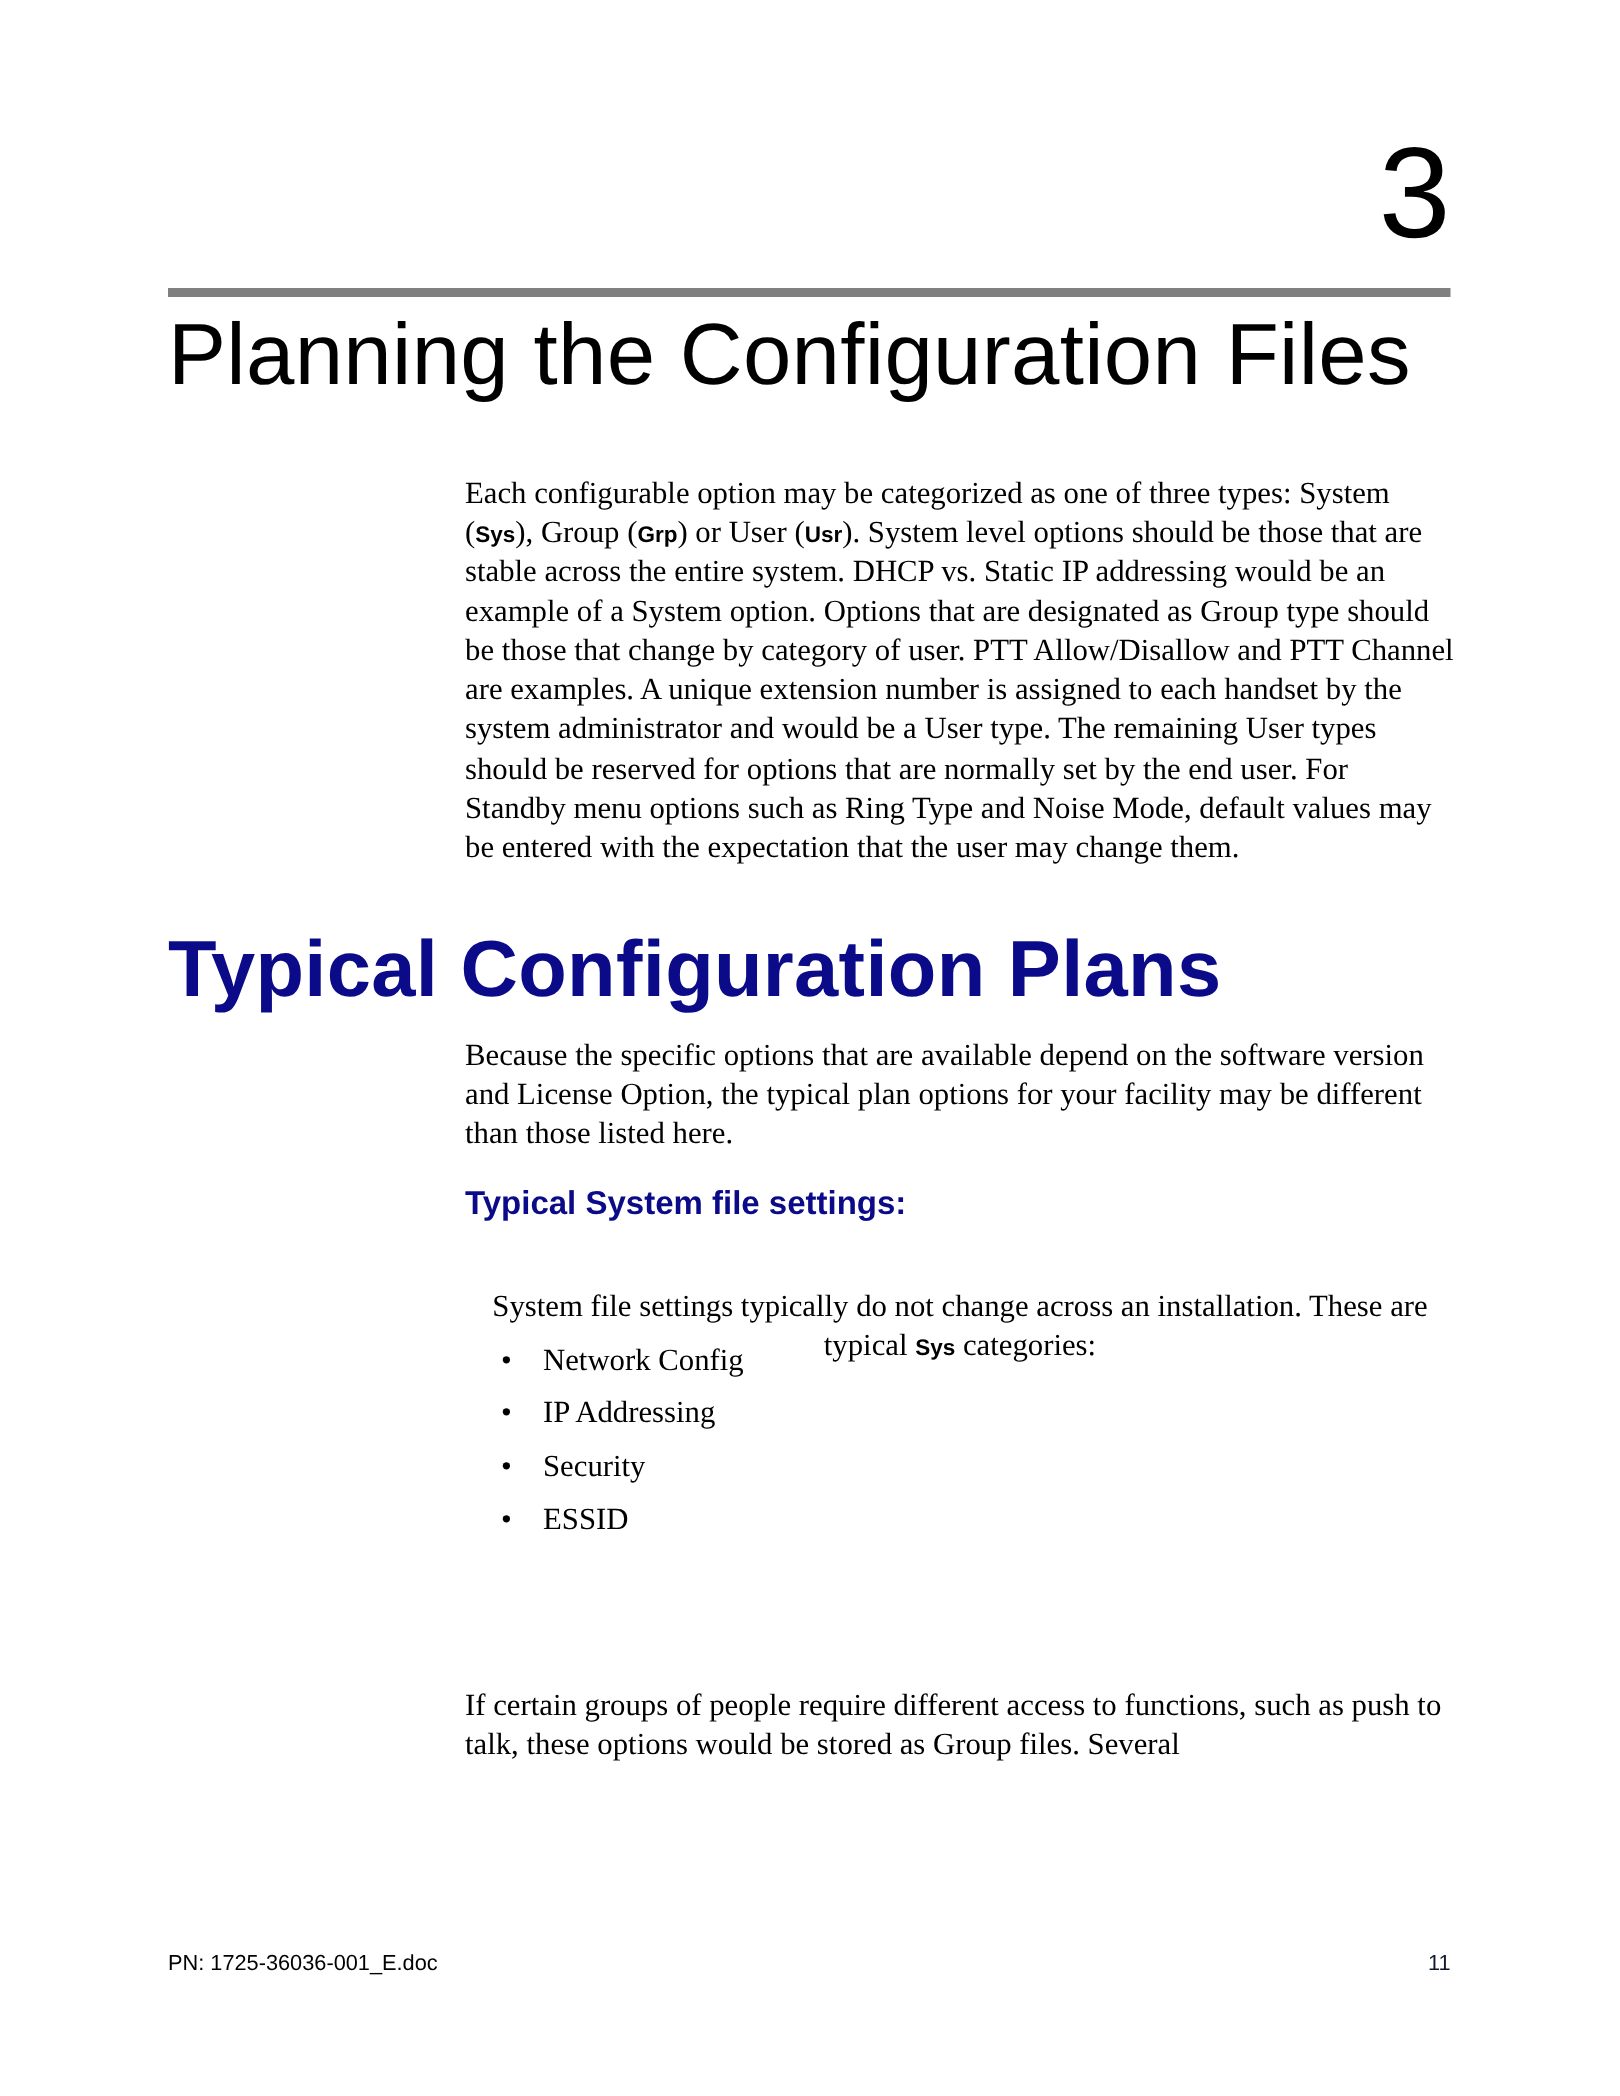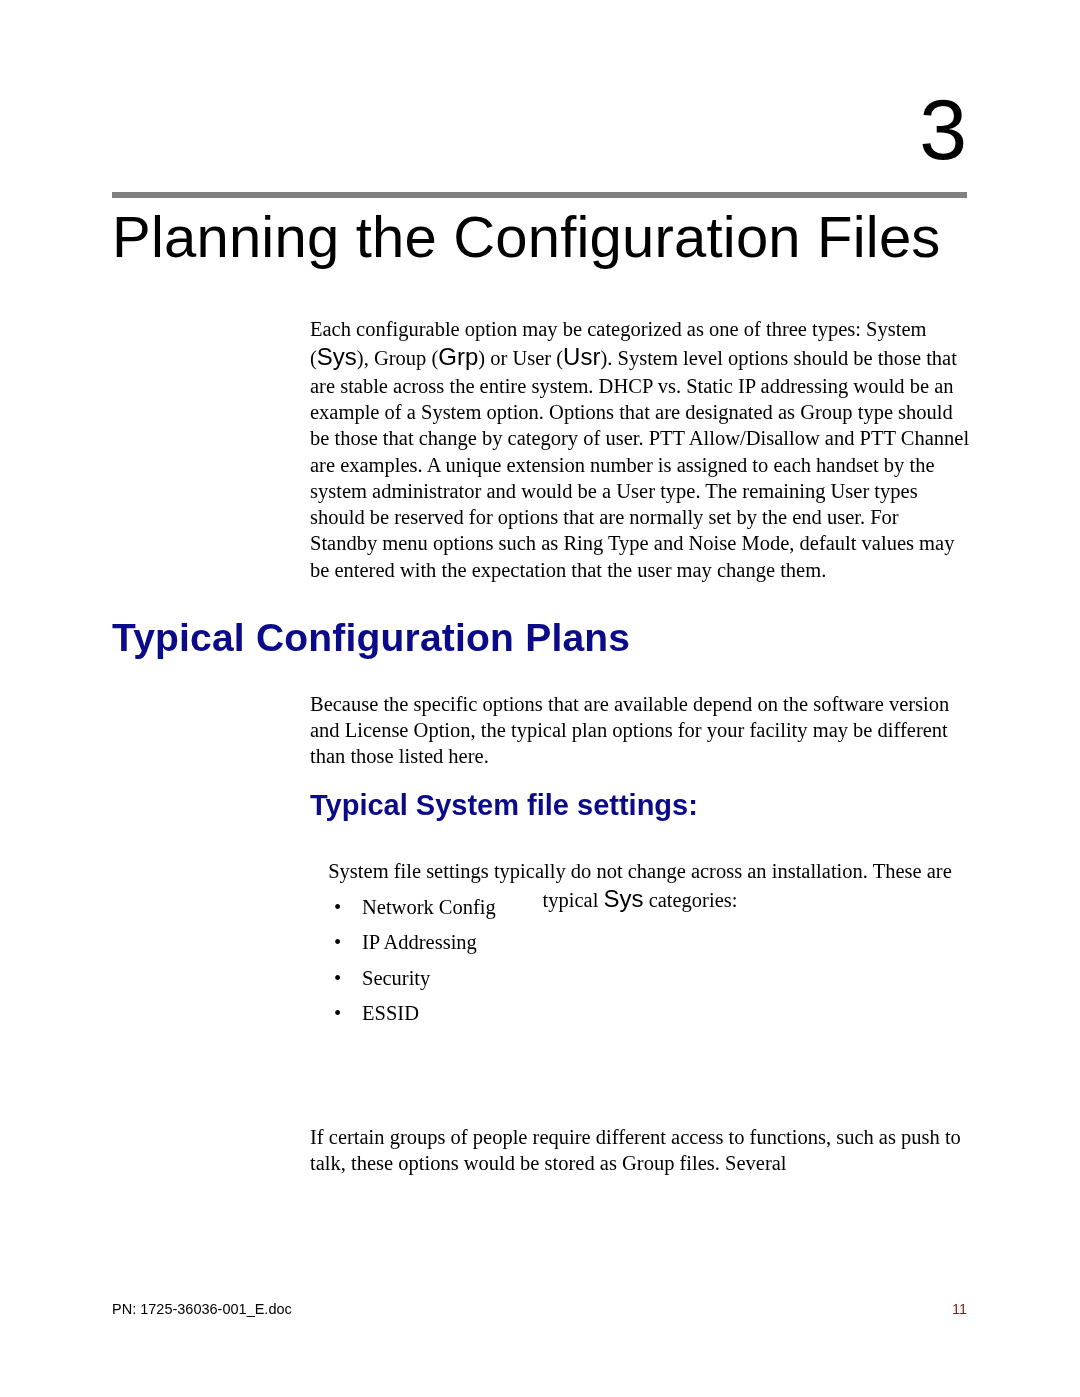--- a/index.html
+++ b/index.html
@@ -55,28 +55,28 @@
   .intro { top: 316px; }
   .section-heading {
     position: absolute;
     left: 112px;
     font-family: "Futura", "Century Gothic", "Trebuchet MS", Arial, sans-serif;
     font-weight: 700;
     color: #0b0b8a;
   }
   .h2 {
     top: 616px;
-    font-size: 39px;
+    font-size: 53px;
     letter-spacing: 0.2px;
     text-align: right;
   }
   .plans-intro { top: 691px; }
   .h3 {
     left: 310px;
-    font-size: 29px;
+    font-size: 22px;
   }
   .h3-sys { top: 789px; }
   .sys-para { top: 858px; text-align: center; }
   .list {
     position: absolute;
     left: 338px;
     width: 620px;
     font-size: 20.5px;
     line-height: 1.72;
     color: #000;
@@ -100,23 +100,23 @@
     font-family: "Futura", "Century Gothic", "Trebuchet MS", Arial, sans-serif;
     font-size: 14.5px;
     color: #000;
   }
   .footer-right {
     position: absolute;
     right: 113px;
     bottom: 80px;
     font-family: "Futura", "Century Gothic", "Trebuchet MS", Arial, sans-serif;
     font-size: 14.5px;
-    color: #7f1d1d;
+    color: #0f172a;
   }
-  .serif-bold { font-family: Arial, Helvetica, sans-serif; font-weight: 400; font-size: 24px; margin-top: 33px; }
+  .serif-bold { font-family: Arial, Helvetica, sans-serif; font-weight: 700; font-size: 15px; margin-top: 33px; }
 </style>
 </head>
 <body>
 
 <div class="page">
 
   <div class="chapter-number">3</div>
 
   <div class="rule"></div>
 

